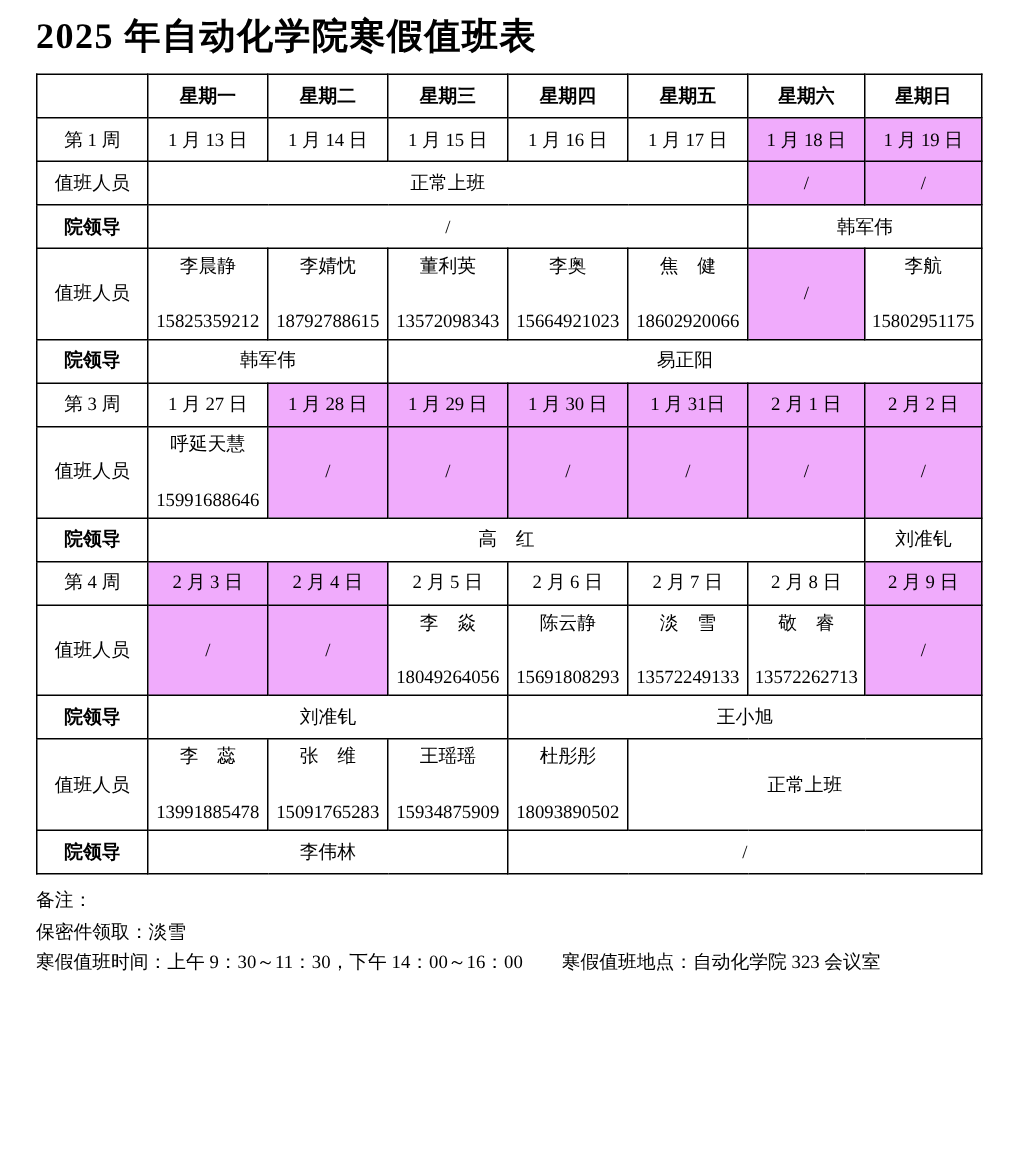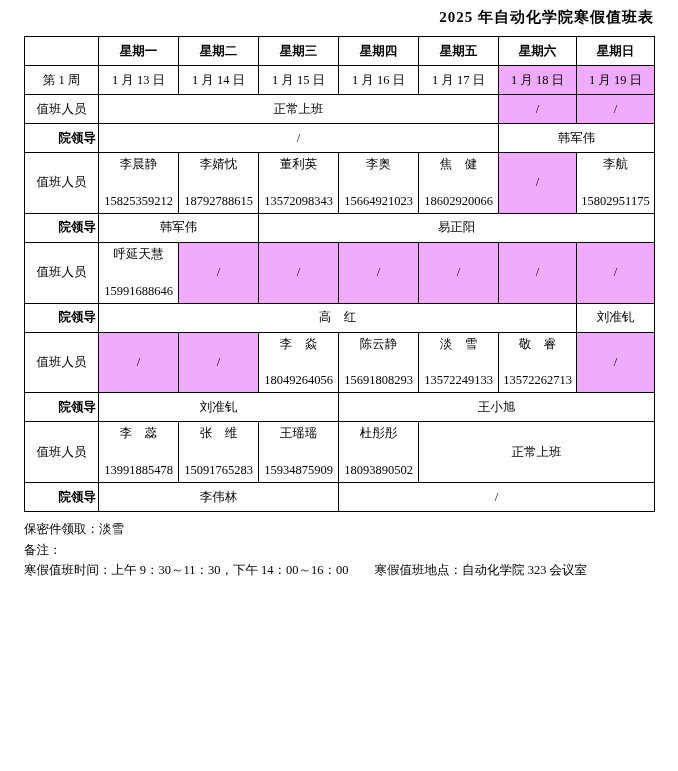--- a/index.html
+++ b/index.html
@@ -14,22 +14,22 @@
     color: #000;
   }
   .page {
     width: 678px;
     height: 771px;
     position: relative;
     box-sizing: border-box;
     padding: 0 24px;
   }
   .doc-title {
-    text-align: right;
-    font-size: 15px;
+    text-align: left;
+    font-size: 24px;
     font-weight: bold;
     letter-spacing: 1px;
     padding: 8px 0 9px 0;
     font-family: "Liberation Serif", "DejaVu Serif", serif;
   }
   table.sched {
     border-collapse: collapse;
     width: 630px;
     table-layout: fixed;
     font-size: 12.5px;
@@ -46,21 +46,20 @@
   .hdr td {
     font-weight: bold;
     height: 26px;
   }
   .rowlabel {
     font-weight: normal;
     margin-top: 44px;
   }
   .rowlabel.bold {
     font-weight: bold;
-    text-align: right;
   }
   .shaded {
     background: #f0abfc;
   }
   .two-line .nm {
     display: block;
   }
   .two-line .ph {
     display: block;
     margin-top: 20px;
@@ -170,39 +169,59 @@
           <span class="nm">李航</span>
           <span class="ph">15802951175</span>
         </td>
       </tr>
       <tr class="leader-row">
         <td class="rowlabel bold">院领导</td>
         <td colspan="2">韩军伟</td>
         <td colspan="5">易正阳</td>
       </tr>
 
+      <tr class="week-row">
+        <td class="rowlabel">第 3 周</td>
+        <td>1 月 27 日</td>
+        <td class="shaded">1 月 28 日</td>
+        <td class="shaded">1 月 29 日</td>
+        <td class="shaded">1 月 30 日</td>
+        <td class="shaded">1 月 31日</td>
+        <td class="shaded">2 月 1 日</td>
+        <td class="shaded">2 月 2 日</td>
+      </tr>
       <tr class="duty-row two-line">
         <td class="rowlabel">值班人员</td>
         <td>
           <span class="nm">呼延天慧</span>
           <span class="ph">15991688646</span>
         </td>
         <td class="shaded">/</td>
         <td class="shaded">/</td>
         <td class="shaded">/</td>
         <td class="shaded">/</td>
         <td class="shaded">/</td>
         <td class="shaded">/</td>
       </tr>
       <tr class="leader-row">
         <td class="rowlabel bold">院领导</td>
         <td colspan="6">高　红</td>
         <td>刘准钆</td>
       </tr>
 
+      <tr class="week-row">
+        <td class="rowlabel">第 4 周</td>
+        <td class="shaded">2 月 3 日</td>
+        <td class="shaded">2 月 4 日</td>
+        <td>2 月 5 日</td>
+        <td>2 月 6 日</td>
+        <td>2 月 7 日</td>
+        <td>2 月 8 日</td>
+        <td class="shaded">2 月 9 日</td>
+      </tr>
       <tr class="duty-row two-line">
         <td class="rowlabel">值班人员</td>
         <td class="shaded">/</td>
         <td class="shaded">/</td>
         <td>
           <span class="nm">李　焱</span>
           <span class="ph">18049264056</span>
         </td>
         <td>
           <span class="nm">陈云静</span>
@@ -246,18 +265,18 @@
       </tr>
       <tr class="leader-row">
         <td class="rowlabel bold">院领导</td>
         <td colspan="3">李伟林</td>
         <td colspan="4">/</td>
       </tr>
     </tbody>
   </table>
 
   <div class="notes">
+    <div>备注：</div>
     <div>保密件领取：淡雪</div>
-    <div>备注：</div>
     <div><span>寒假值班时间：上午 9：30～11：30，下午 14：00～16：00</span><span class="gap"></span><span>寒假值班地点：自动化学院 323 会议室</span></div>
   </div>
 
 </div>
 
 </body></html>

